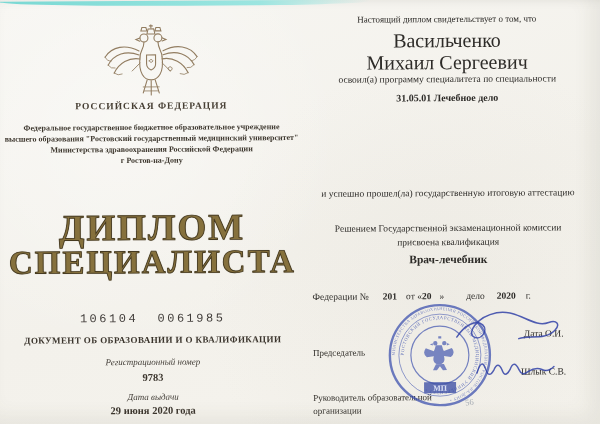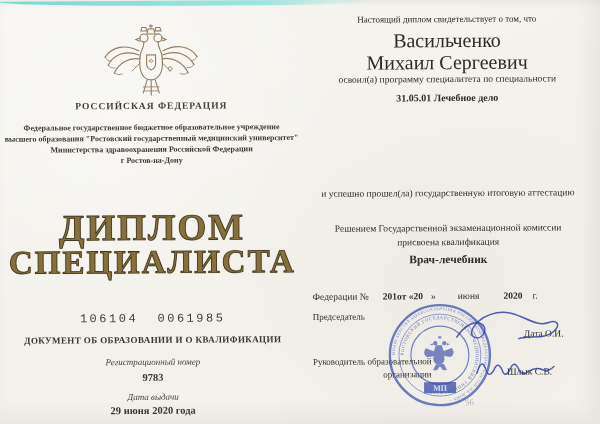--- a/index.html
+++ b/index.html
@@ -50,33 +50,33 @@
   .given{top:52px;font-size:20px;}
   .program{top:75px;font-size:9.5px;}
   .specialty{top:93px;font-size:10px;font-weight:bold;}
   .attest{top:189px;font-size:9.5px;}
   .comm1{top:224px;font-size:9.5px;}
   .comm2{top:238px;font-size:9.5px;}
   .qualif{top:254px;font-size:11.5px;font-weight:bold;}
   .protocol{top:284px;left:14px;width:286px;display:flex;align-items:baseline;font-size:9.5px;text-align:left;}
   .protocol span{white-space:nowrap;}
   .p-num{margin-left:14px;font-weight:bold;margin-top:8px;}
-  .p-ot{margin-left:0;font-weight:bold;}
+  .p-ot{margin-left:9px;}
   .p-day{font-weight:bold;}
   .p-close{margin-left:8px;}
   .p-month{margin-left:22px;}
-  .p-year{margin-left:24px;font-weight:bold;}
+  .p-year{margin-left:12px;font-weight:bold;}
   .p-g{margin-left:10px;}
 
-  .role{position:absolute;left:14px;text-align:right;font-size:9px;line-height:12.5px;color:#33302b;white-space:nowrap;}
+  .role{position:absolute;left:14px;text-align:left;font-size:9px;line-height:12.5px;color:#33302b;white-space:nowrap;margin-top:36px;}
   .role1{top:311px;}
   .role2{top:356px;}
   .sig-name{position:absolute;text-align:left;font-size:9.5px;color:#2d2b28;white-space:nowrap;}
   .name1{left:225px;top:330px;}
-  .name2{left:208px;top:368px;}
+  .name2{left:222px;top:368px;}
 
   .stamp{position:absolute;left:80px;top:293px;opacity:.92;}
   .signatures{position:absolute;left:146px;top:300px;}
   .margin-note{position:absolute;left:166px;top:398px;font-size:8.5px;color:#98a0aa;transform:rotate(-6deg);opacity:.85;}
 </style>
 </head>
 <body>
 
 <div class="page">
   <div class="tilt">
@@ -148,21 +148,21 @@
       <div class="item r comm1">Решением Государственной экзаменационной комиссии</div>
       <div class="item r comm2">присвоена квалификация</div>
       <div class="item r qualif">Врач-лечебник</div>
 
       <div class="item r protocol">
         <span>Федерации №</span>
         <span class="p-num">201</span>
         <span class="p-ot">от «</span>
         <span class="p-day">20</span>
         <span class="p-close">»</span>
-        <span class="p-month">июня</span>
+        <span class="p-month">дело</span>
         <span class="p-year">2020</span>
         <span class="p-g">г.</span>
       </div>
 
       <div class="role role1">
         <div>Председатель</div>
       </div>
       <div class="role role2">
         <div>Руководитель образовательной</div>
         <div>организации</div>

